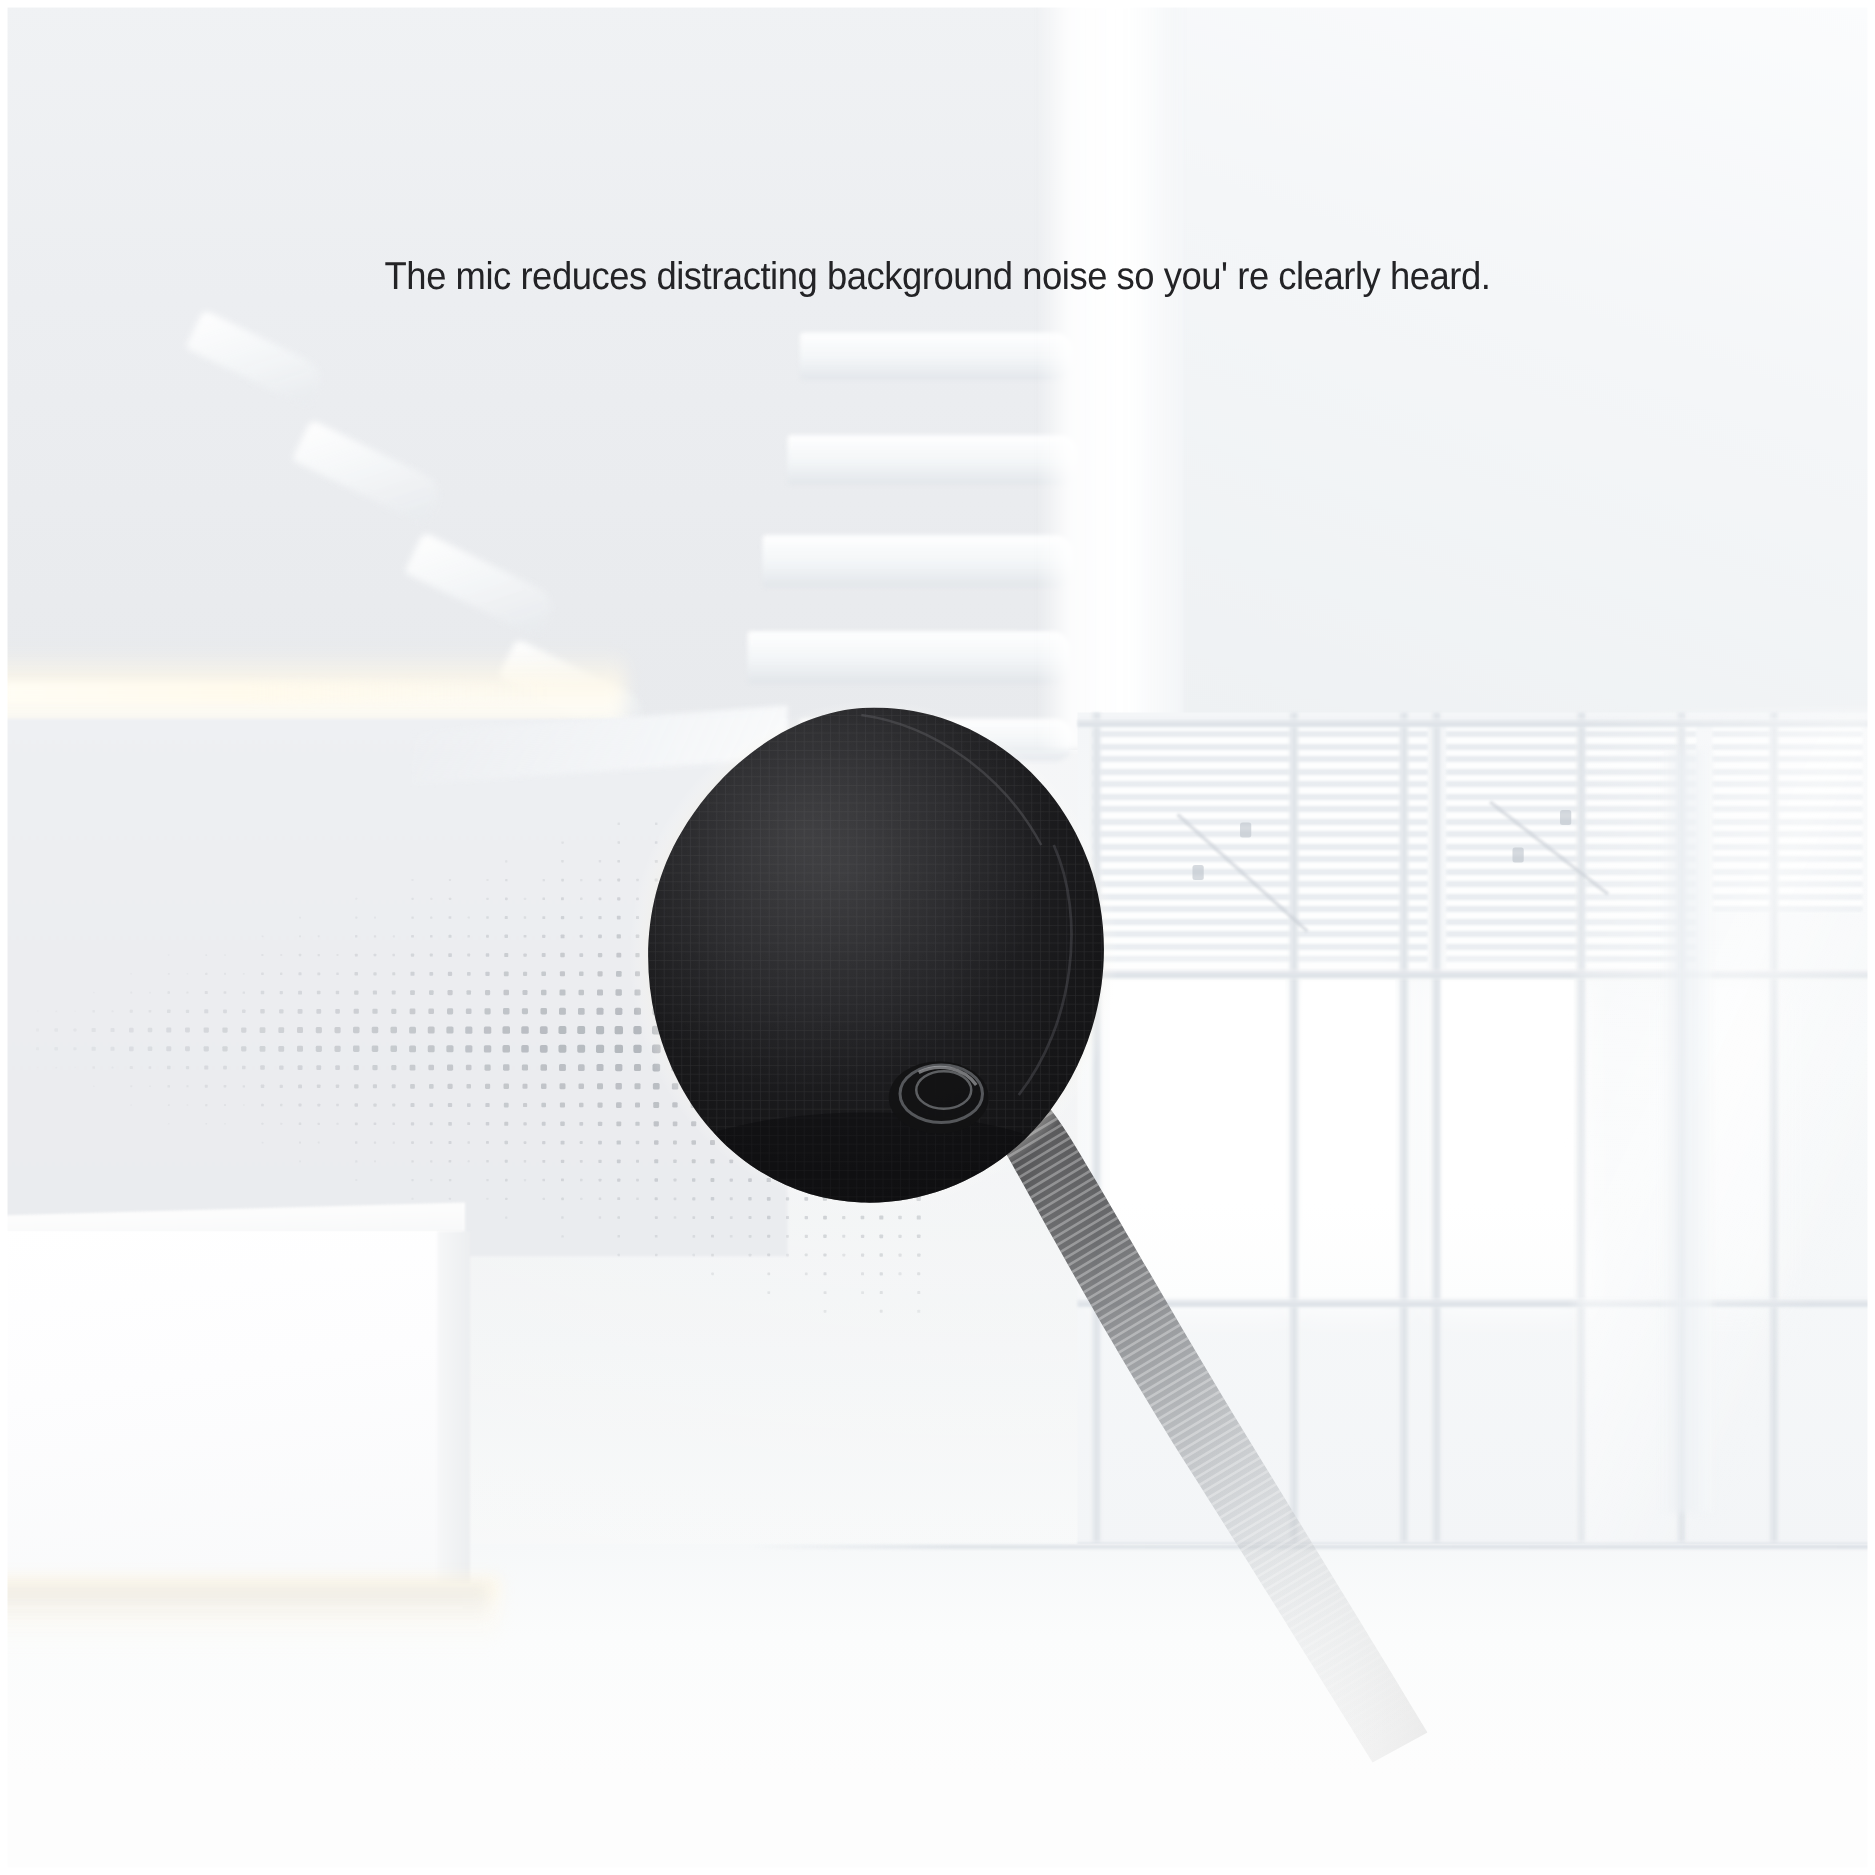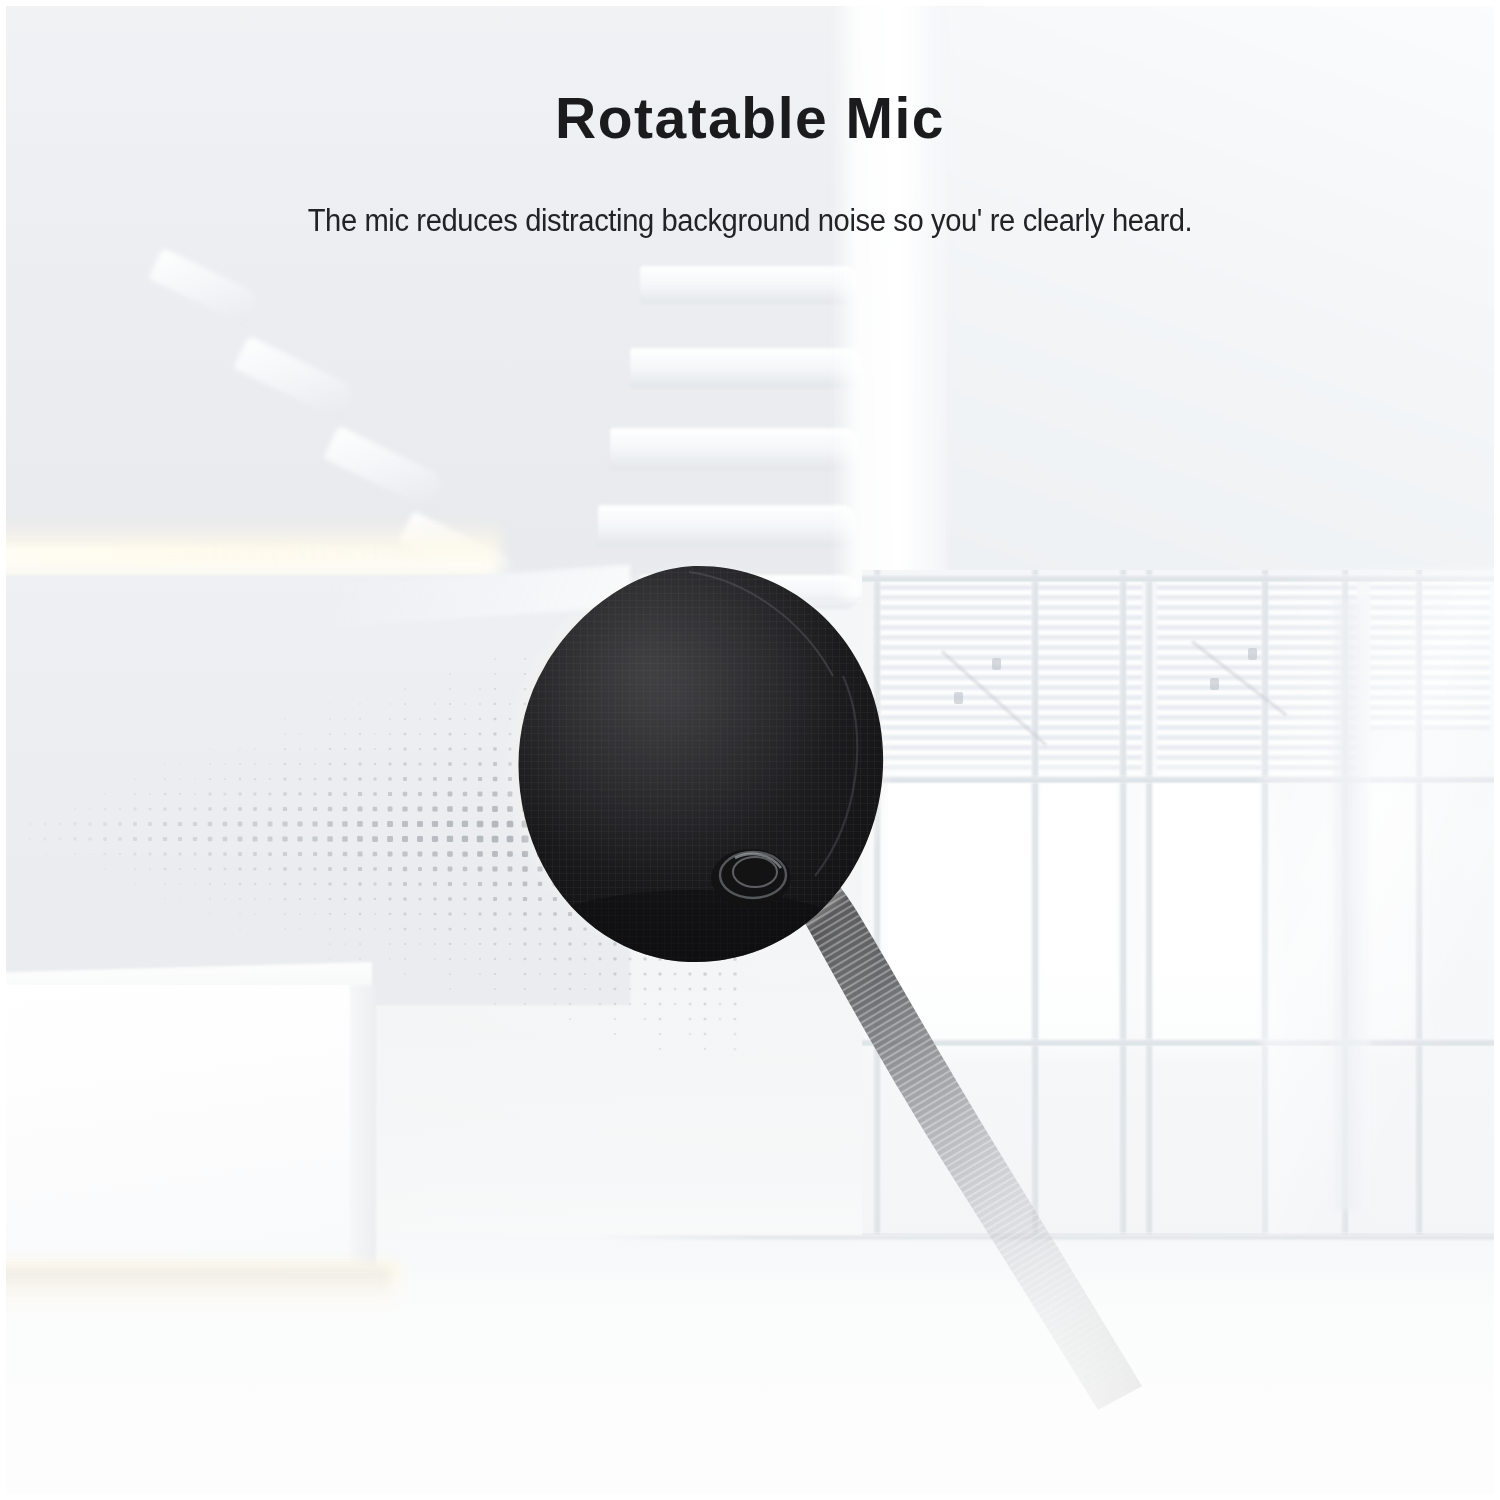--- a/index.html
+++ b/index.html
@@ -1332,21 +1332,20 @@
         <ellipse cx="190" cy="392" rx="180" ry="60" fill="#0b0b0d" opacity="0.45"></ellipse>
       </g>
 
       <ellipse cx="248" cy="320" rx="40" ry="29" fill="#121214" opacity="0.92"></ellipse>
       <ellipse cx="250" cy="317" rx="33" ry="23" fill="none" stroke="#8d9095" stroke-width="2.4" opacity="0.55"></ellipse>
       <ellipse cx="252" cy="314" rx="22" ry="15" fill="none" stroke="#b9bcc0" stroke-width="2" opacity="0.45"></ellipse>
       <path d="M232 300 C 248 292, 268 296, 278 310" stroke="#d8dadd" stroke-width="2.6" fill="none" opacity="0.5"></path>
     </svg>
   </div>
 
-  <div class="headline">Rotatable  Mic</div>
   <div class="subhead">The mic reduces distracting background noise so you' re clearly heard.</div>
 
   <div class="edge-t"></div>
   <div class="edge-b"></div>
   <div class="edge-l"></div>
   <div class="edge-r"></div>
 
 </div>
 
 </body></html>

